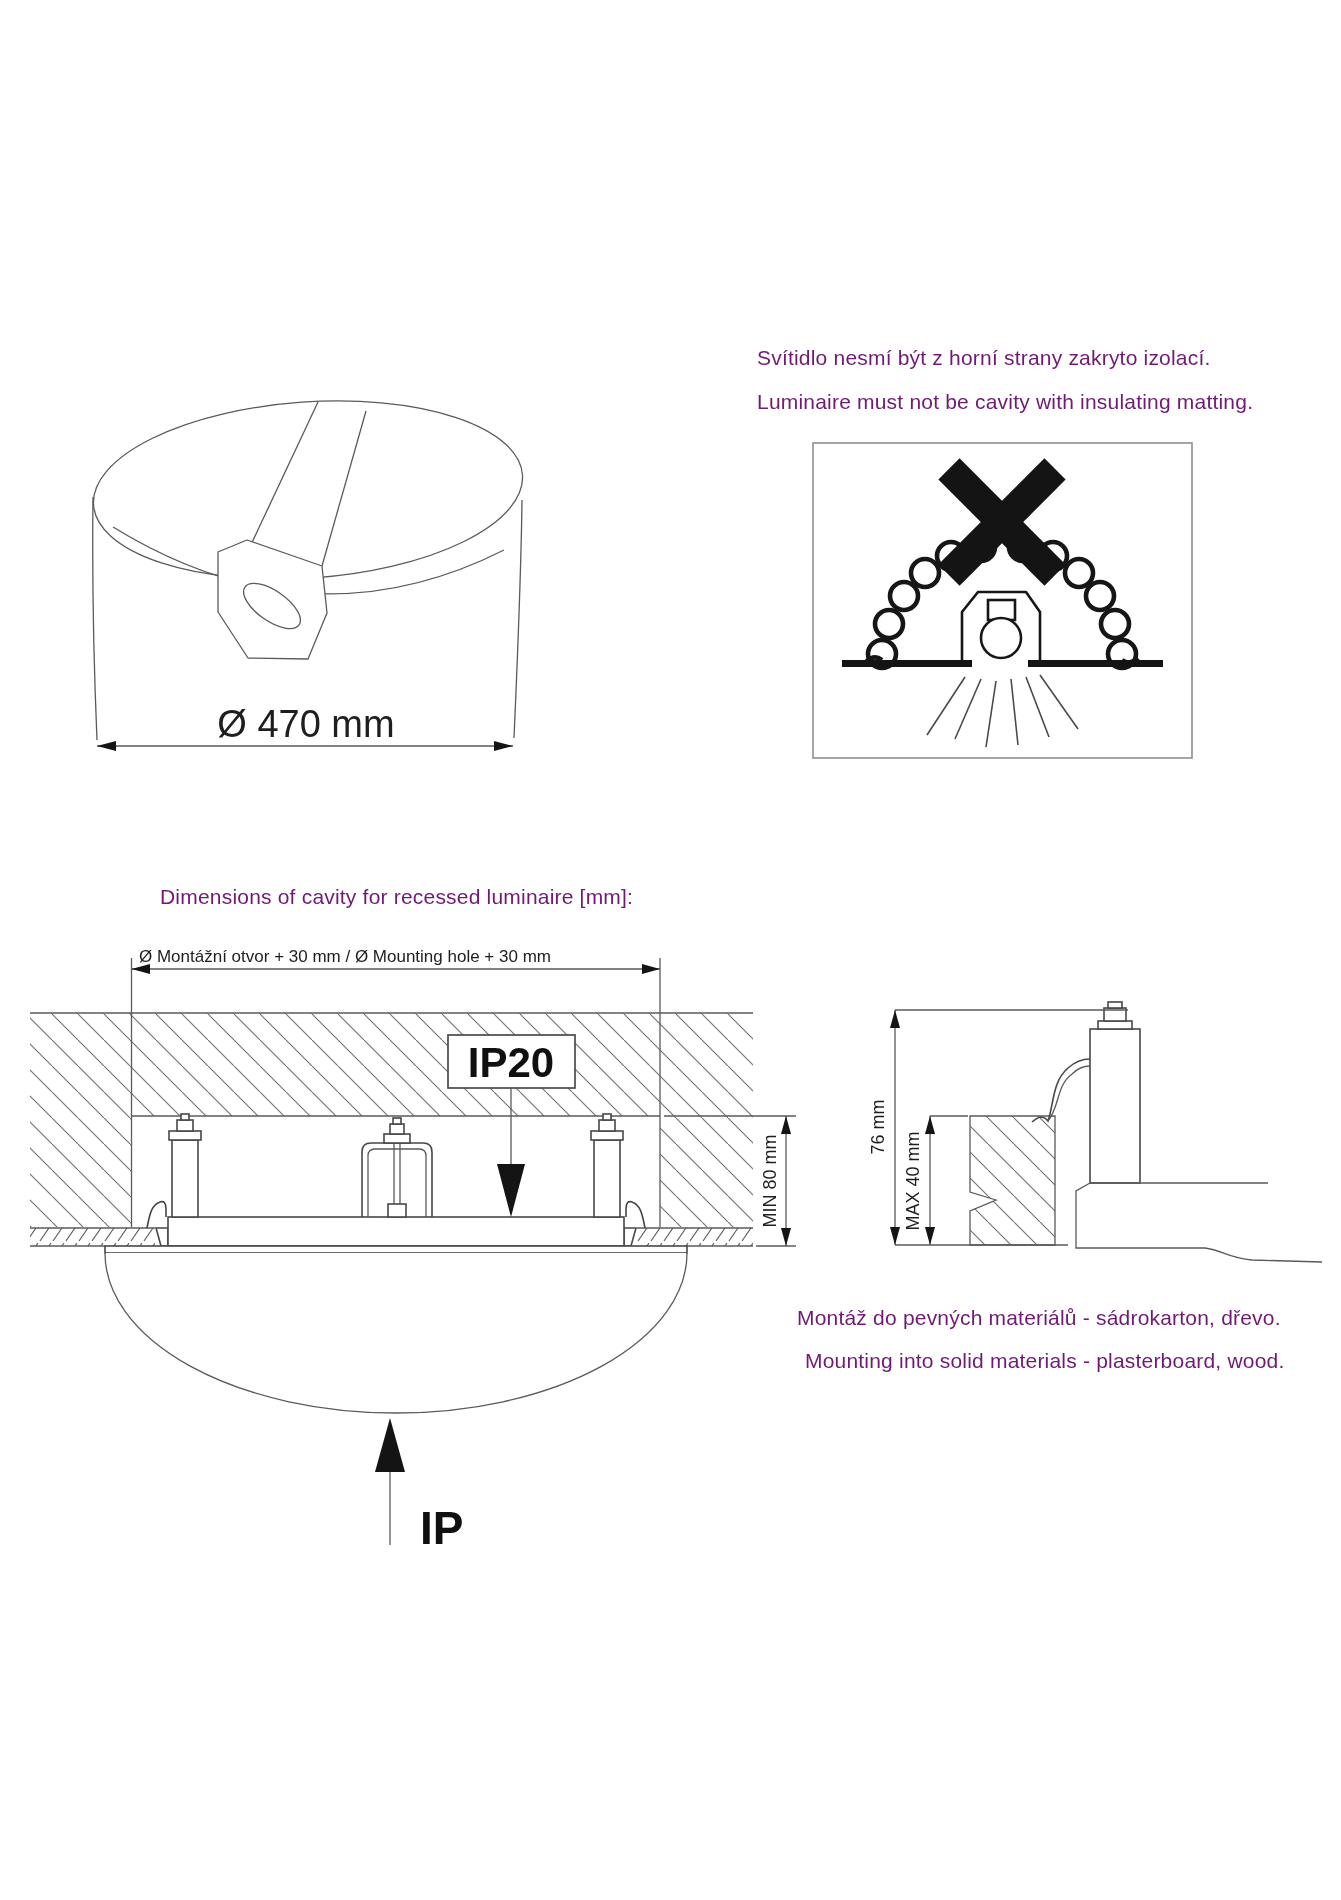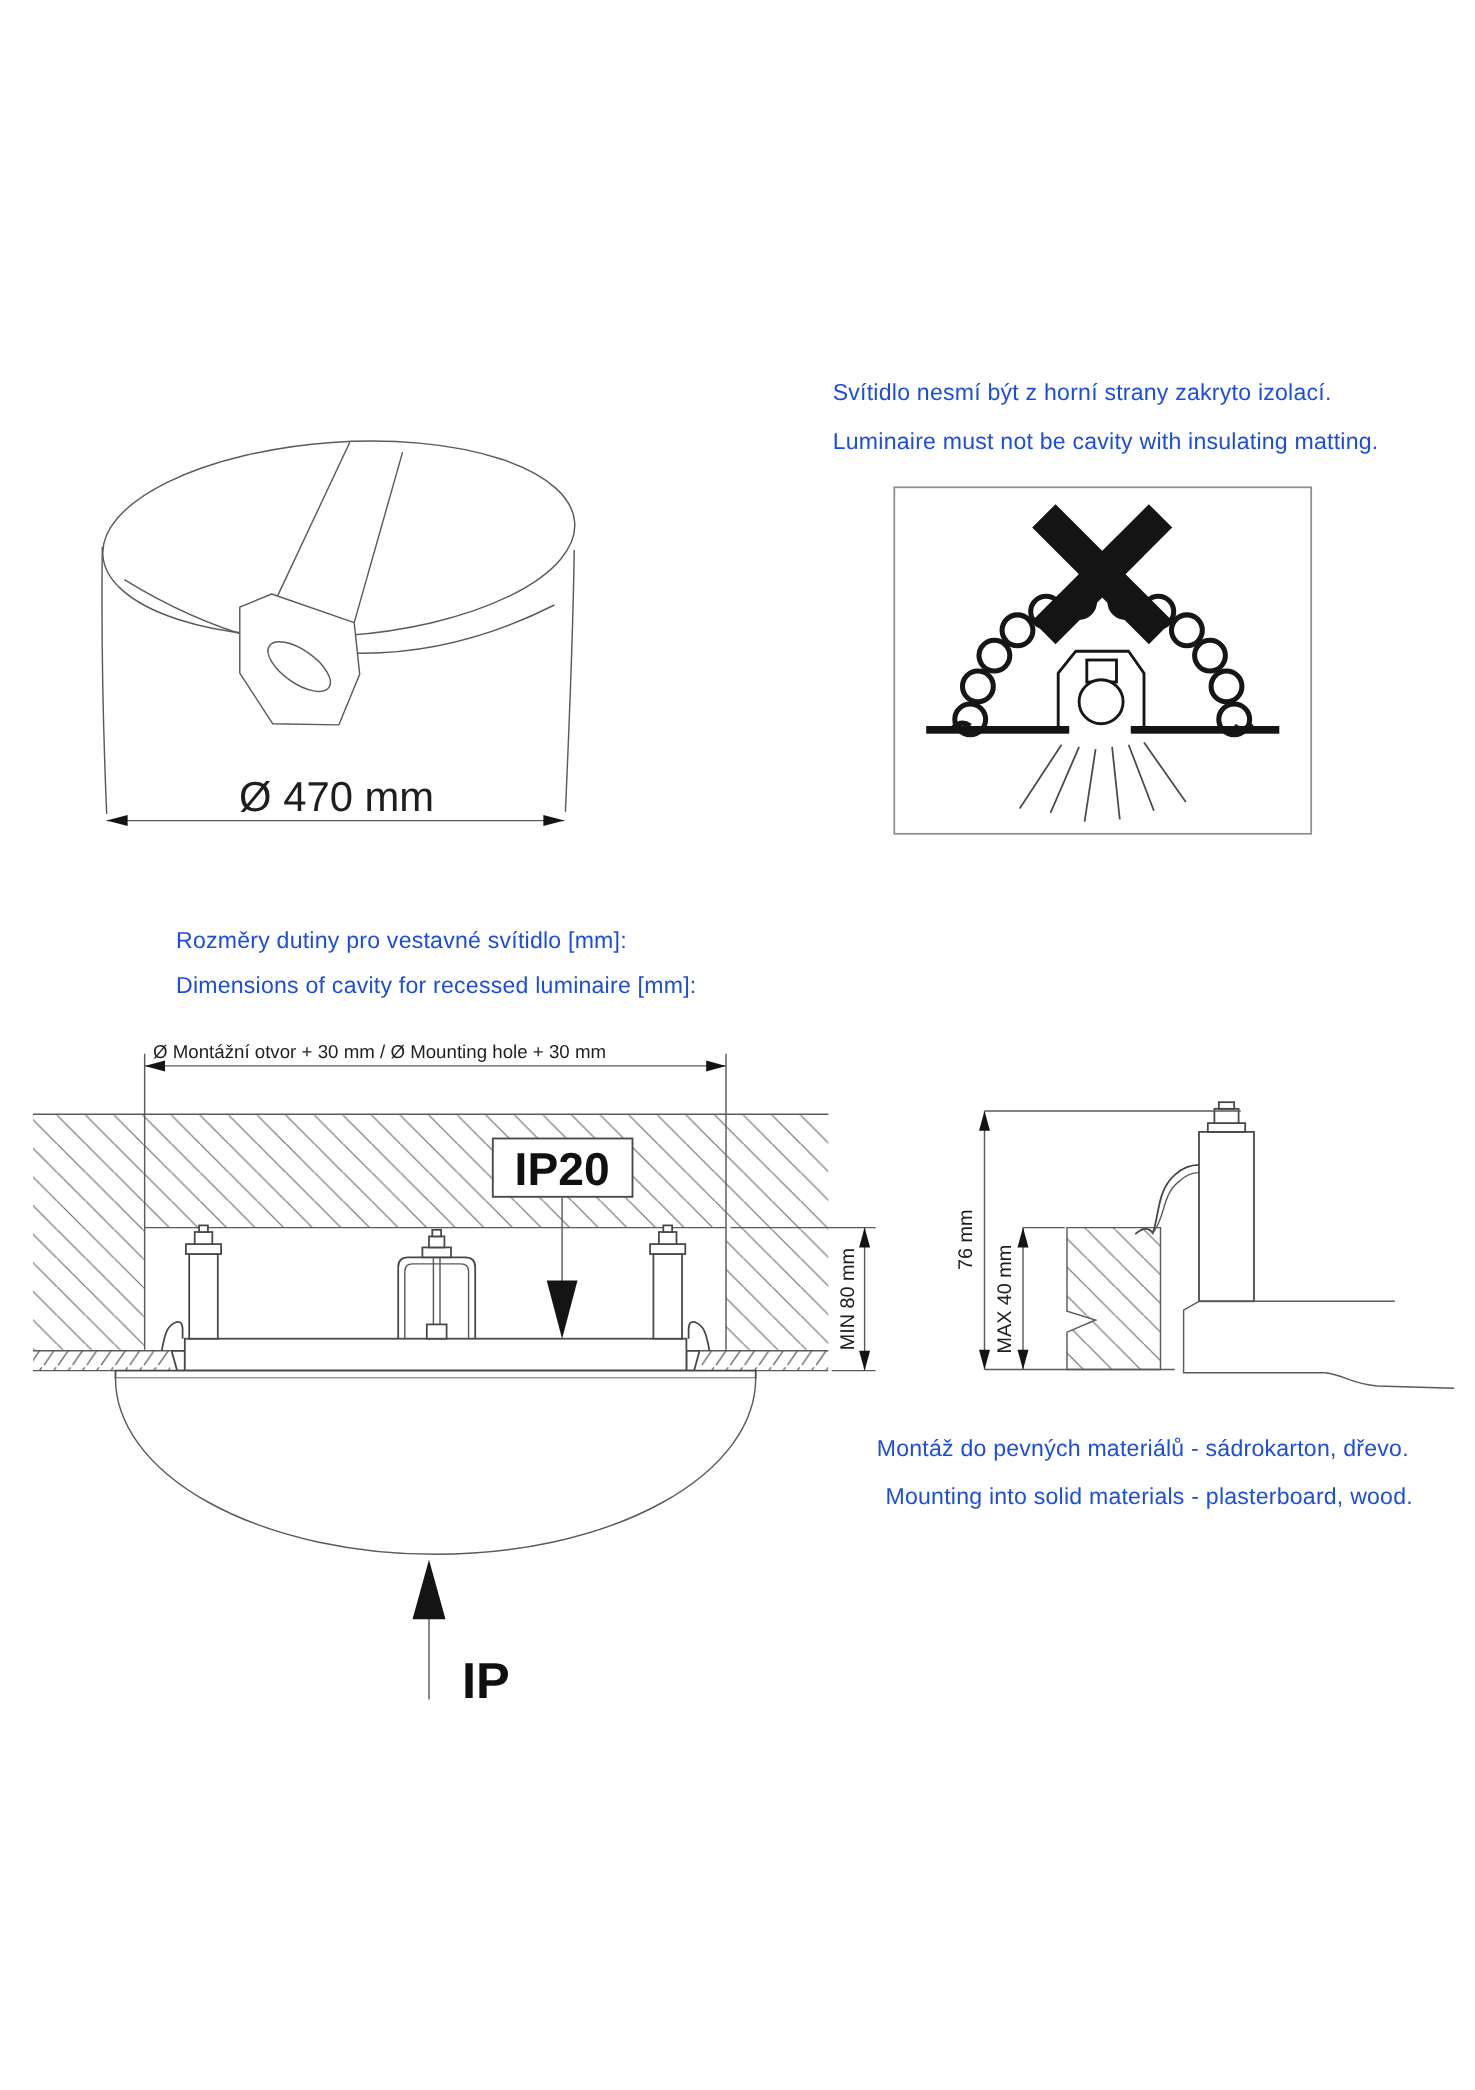--- a/index.html
+++ b/index.html
@@ -1,18 +1,18 @@
 <!DOCTYPE html>
 <html><head>
 <meta charset="utf-8">
 <style>
   html,body{margin:0;padding:0;background:#ffffff;}
   body{font-family:"Liberation Sans", sans-serif;}
   .page{position:relative;width:1341px;height:1900px;background:#ffffff;overflow:hidden;}
-  .note-line{position:absolute;font-size:21px;line-height:26px;color:#1d4ed8;white-space:nowrap;letter-spacing:0.2px;}
+  .note-line{position:absolute;font-size:21px;line-height:26px;color:#701a75;white-space:nowrap;letter-spacing:0.2px;}
   svg{position:absolute;left:0;top:0;}
   svg text{font-family:"Liberation Sans", sans-serif;}
   .dim-text{font-size:18px;fill:#1e1e1e;}
   .dim-label{font-size:17px;fill:#1e1e1e;}
   .big-dim{font-size:38px;fill:#1e1e1e;}
   .ip-big{font-size:42px;font-weight:bold;fill:#101010;}
   .ip-huge{font-size:46px;font-weight:bold;fill:#101010;}
   .thin{stroke:#5a5a5a;stroke-width:1.3;fill:none;}
   .med{stroke:#474747;stroke-width:1.6;fill:none;}
   .whitefill{fill:#ffffff;stroke:#474747;stroke-width:1.6;}
@@ -197,19 +197,18 @@
         <polygon points="930,1116 925,1134 935,1134" class="blackfill"></polygon>
         <polygon points="930,1245 925,1227 935,1227" class="blackfill"></polygon>
         <text transform="translate(919 1181) rotate(-90)" text-anchor="middle" class="dim-text">MAX 40 mm</text>
       </g>
     </g>
   </svg>
 
   <div class="note-line" style="left:757px;top:345px;">Svítidlo nesmí být z horní strany zakryto izolací.</div>
   <div class="note-line" style="left:757px;top:389px;">Luminaire must not be cavity with insulating matting.</div>
 
-  <div class="note-line" style="left:160px;top:843px;">Rozměry dutiny pro vestavné svítidlo [mm]:</div>
   <div class="note-line" style="left:160px;top:884px;">Dimensions of cavity for recessed luminaire [mm]:</div>
 
   <div class="note-line" style="left:797px;top:1305px;text-align:right;">Montáž do pevných materiálů - sádrokarton, dřevo.</div>
   <div class="note-line" style="left:805px;top:1348px;">Mounting into solid materials - plasterboard, wood.</div>
 
 </div>
 
 </body></html>

